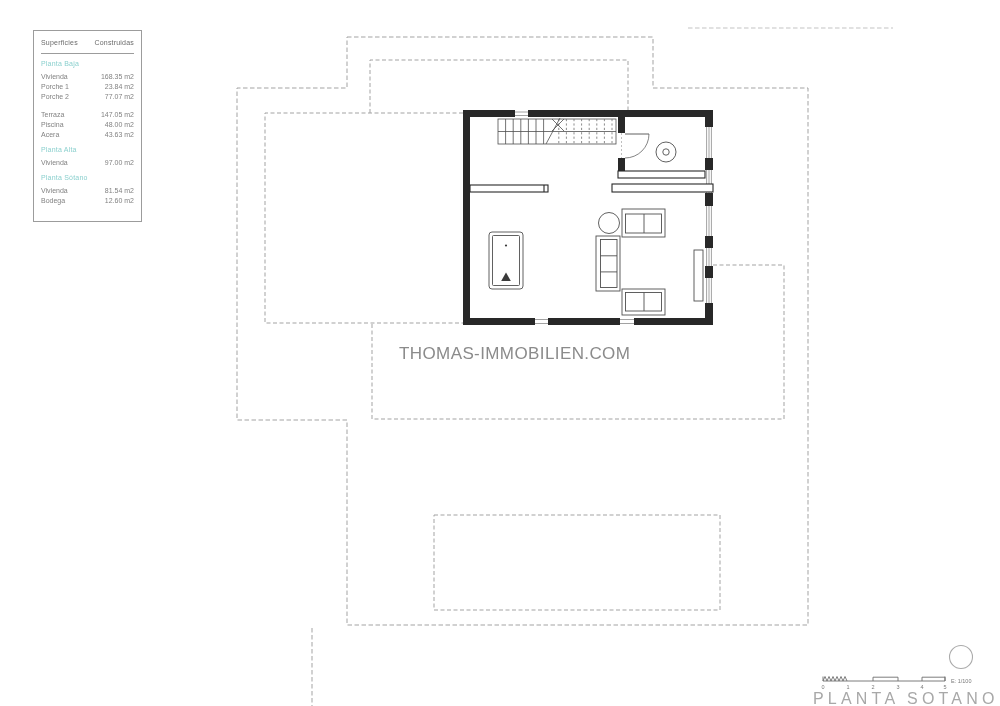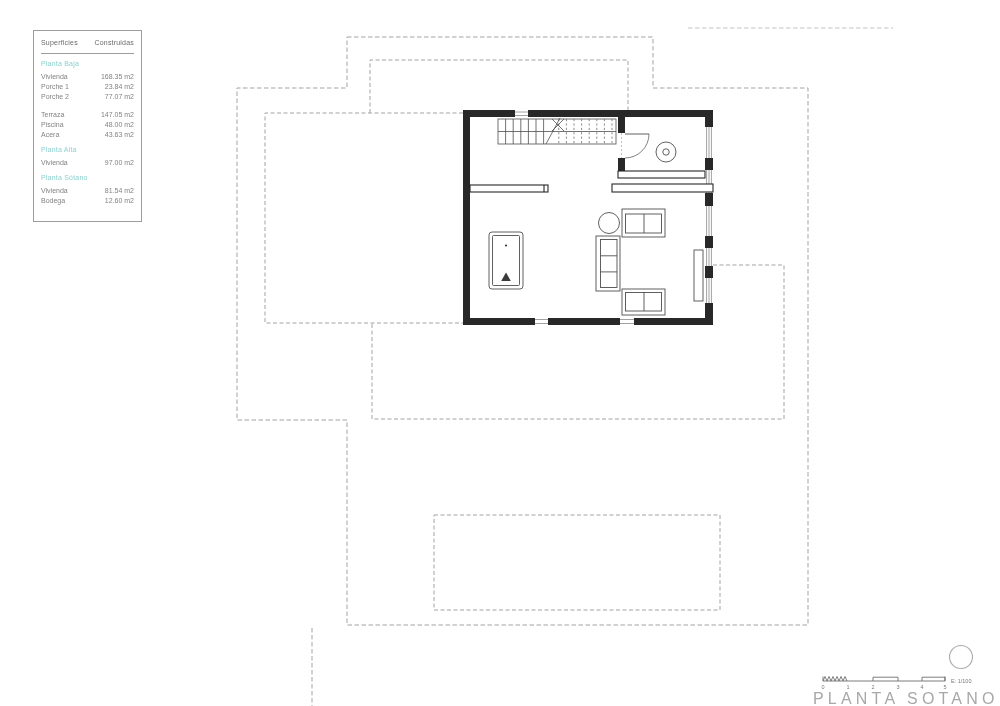--- a/index.html
+++ b/index.html
@@ -243,16 +243,17 @@
     <div class="lrow">
       <span>Vivienda</span>
       <span class="val">81.54 m2</span>
     </div>
     <div class="lrow">
       <span>Bodega</span>
       <span class="val">12.60 m2</span>
     </div>
   </div>
 
+  <div class="watermark">THOMAS-IMMOBILIEN.COM</div>
 
   <div class="plan-title">PLANTA SOTANO</div>
 
 </div>
 
 </body></html>

